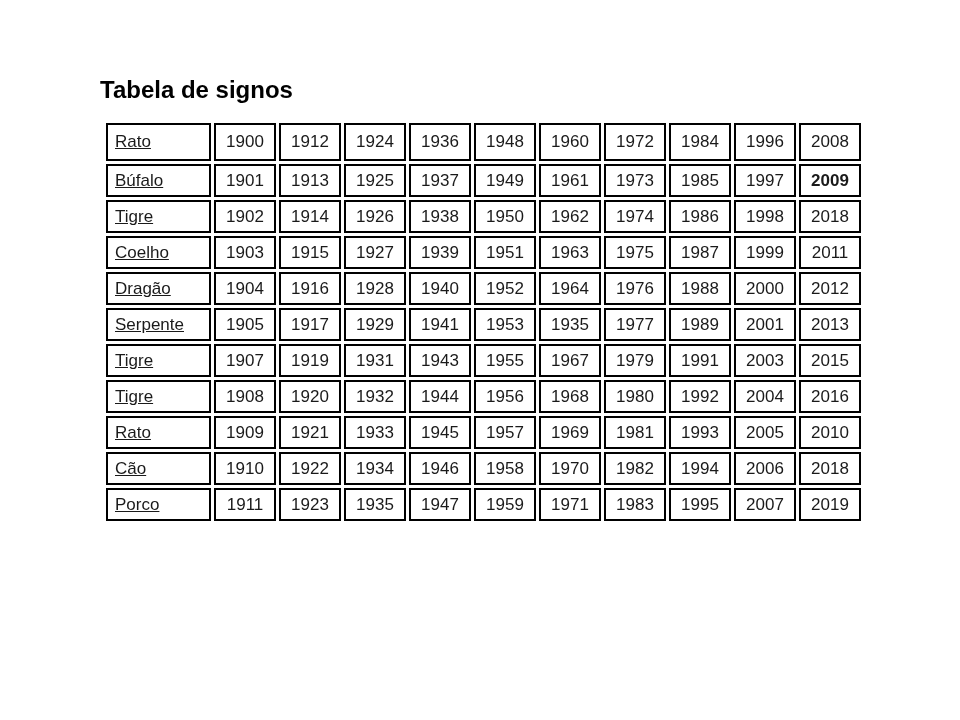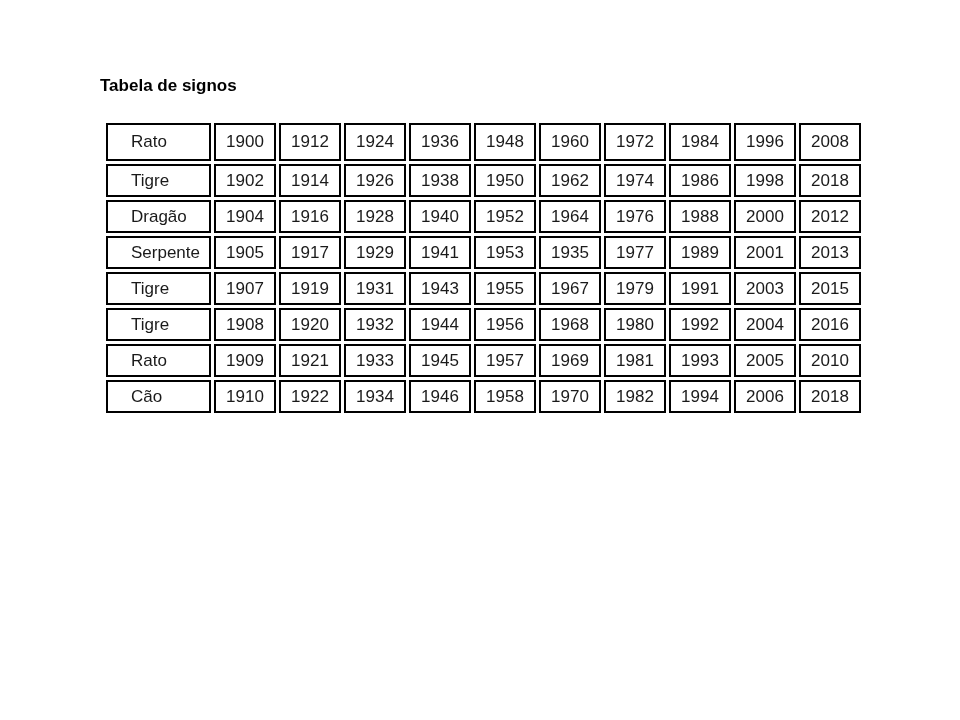--- a/index.html
+++ b/index.html
@@ -12,21 +12,21 @@
     width: 960px;
     height: 720px;
     background: #ffffff;
     overflow: hidden;
     font-family: "Liberation Sans", sans-serif;
   }
   .slide-title {
     position: absolute;
     left: 100px;
     top: 76px;
-    font-size: 17px;
+    font-size: 24px;
     font-weight: bold;
     color: #000000;
     letter-spacing: 0px;
   }
   table.zodiac-table {
     position: absolute;
     left: 103px;
     top: 120px;
     border-collapse: separate;
     border-spacing: 3px;
@@ -42,21 +42,22 @@
     white-space: nowrap;
     overflow: hidden;
     vertical-align: middle;
   }
   table.zodiac-table tr:first-child td {
     height: 38px;
   }
   td.label-cell {
     width: 105px;
     text-align: left;
-    padding-left: 23px;
+    padding-left: 7px;
+    text-decoration: underline;
   }
   td.year-cell {
     width: 62px;
     text-align: center;
   }
   td.year-cell.bold {
     font-weight: bold;
   }
 </style>
 </head>
@@ -74,33 +75,59 @@
           <td class="year-cell">1924</td>
           <td class="year-cell">1936</td>
           <td class="year-cell">1948</td>
           <td class="year-cell">1960</td>
           <td class="year-cell">1972</td>
           <td class="year-cell">1984</td>
           <td class="year-cell">1996</td>
           <td class="year-cell">2008</td>
         </tr>
         <tr>
+          <td class="label-cell">Búfalo</td>
+          <td class="year-cell">1901</td>
+          <td class="year-cell">1913</td>
+          <td class="year-cell">1925</td>
+          <td class="year-cell">1937</td>
+          <td class="year-cell">1949</td>
+          <td class="year-cell">1961</td>
+          <td class="year-cell">1973</td>
+          <td class="year-cell">1985</td>
+          <td class="year-cell">1997</td>
+          <td class="year-cell bold">2009</td>
+        </tr>
+        <tr>
           <td class="label-cell">Tigre</td>
           <td class="year-cell">1902</td>
           <td class="year-cell">1914</td>
           <td class="year-cell">1926</td>
           <td class="year-cell">1938</td>
           <td class="year-cell">1950</td>
           <td class="year-cell">1962</td>
           <td class="year-cell">1974</td>
           <td class="year-cell">1986</td>
           <td class="year-cell">1998</td>
           <td class="year-cell">2018</td>
         </tr>
         <tr>
+          <td class="label-cell">Coelho</td>
+          <td class="year-cell">1903</td>
+          <td class="year-cell">1915</td>
+          <td class="year-cell">1927</td>
+          <td class="year-cell">1939</td>
+          <td class="year-cell">1951</td>
+          <td class="year-cell">1963</td>
+          <td class="year-cell">1975</td>
+          <td class="year-cell">1987</td>
+          <td class="year-cell">1999</td>
+          <td class="year-cell">2011</td>
+        </tr>
+        <tr>
           <td class="label-cell">Dragão</td>
           <td class="year-cell">1904</td>
           <td class="year-cell">1916</td>
           <td class="year-cell">1928</td>
           <td class="year-cell">1940</td>
           <td class="year-cell">1952</td>
           <td class="year-cell">1964</td>
           <td class="year-cell">1976</td>
           <td class="year-cell">1988</td>
           <td class="year-cell">2000</td>
@@ -164,15 +191,28 @@
           <td class="year-cell">1922</td>
           <td class="year-cell">1934</td>
           <td class="year-cell">1946</td>
           <td class="year-cell">1958</td>
           <td class="year-cell">1970</td>
           <td class="year-cell">1982</td>
           <td class="year-cell">1994</td>
           <td class="year-cell">2006</td>
           <td class="year-cell">2018</td>
         </tr>
+        <tr>
+          <td class="label-cell">Porco</td>
+          <td class="year-cell">1911</td>
+          <td class="year-cell">1923</td>
+          <td class="year-cell">1935</td>
+          <td class="year-cell">1947</td>
+          <td class="year-cell">1959</td>
+          <td class="year-cell">1971</td>
+          <td class="year-cell">1983</td>
+          <td class="year-cell">1995</td>
+          <td class="year-cell">2007</td>
+          <td class="year-cell">2019</td>
+        </tr>
       </tbody>
   </table>
 </div>
 
 </body></html>

